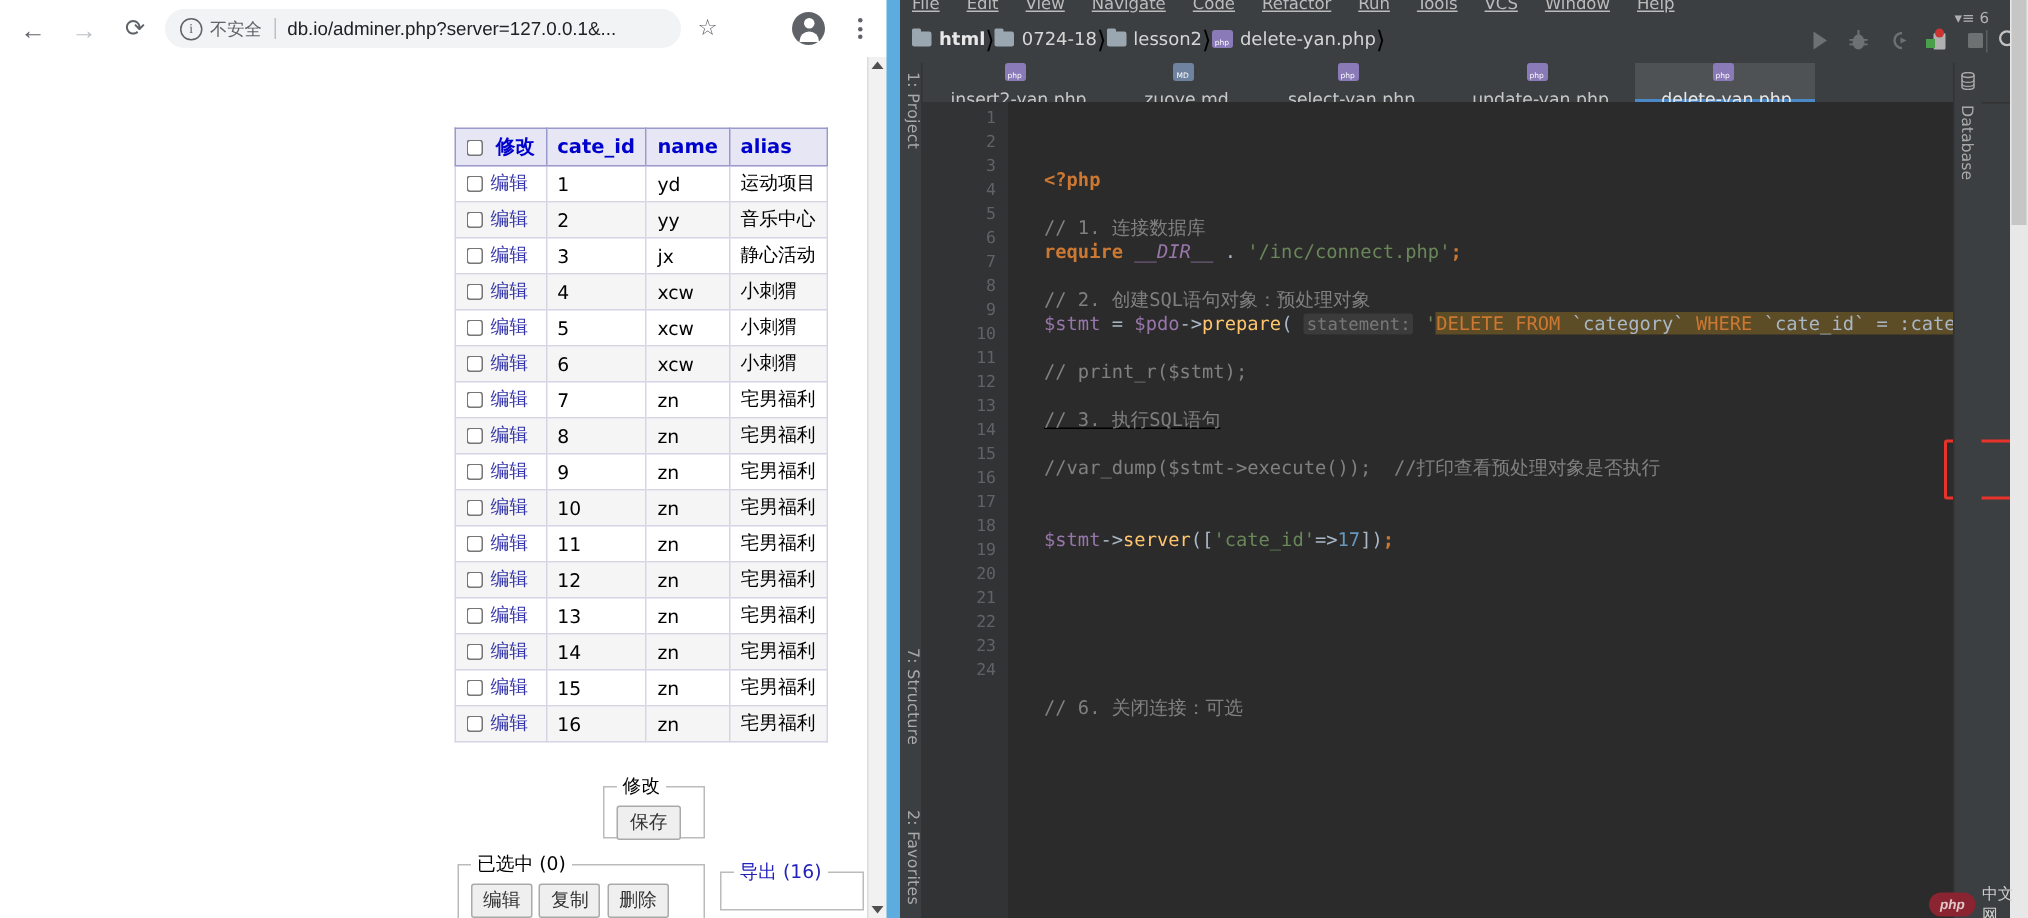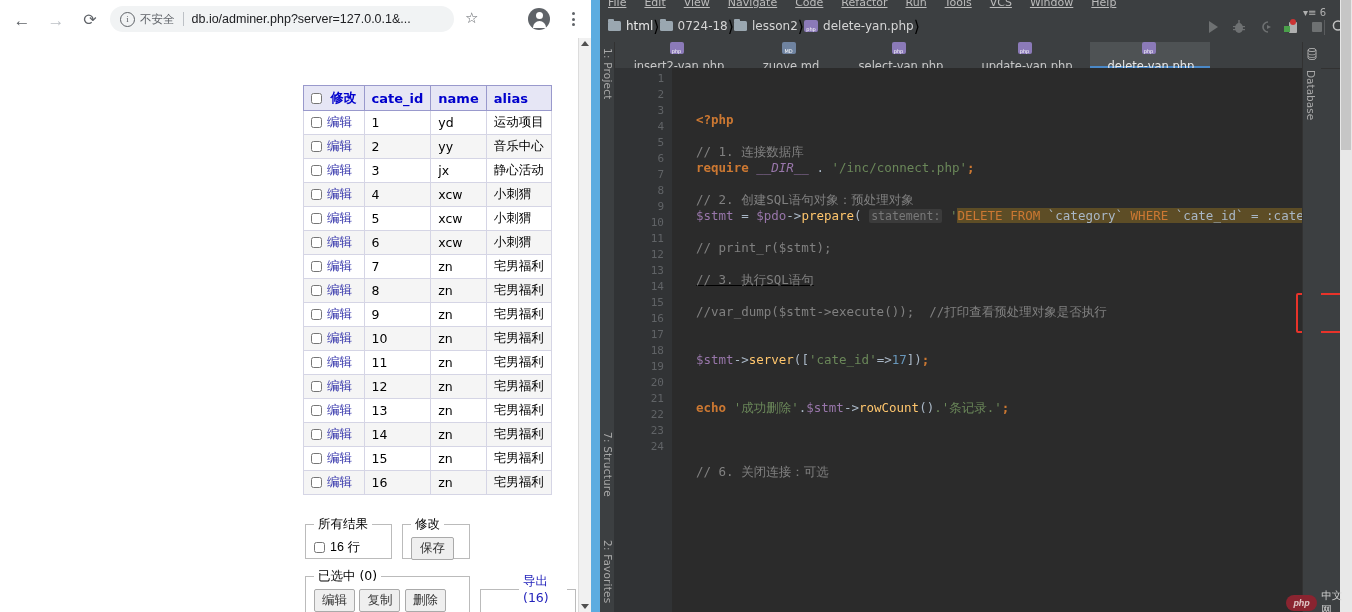--- a/index.html
+++ b/index.html
@@ -54,21 +54,21 @@
   .row-cb{width:11px;height:11px;vertical-align:middle;margin:0 5px 0 0;accent-color:#888;}
   .th-cb{width:11px;height:11px;vertical-align:middle;margin:0 4px 0 0;}
 
   
   .fs{position:absolute;border:1px solid #bbb;padding:4px 8px 6px;box-sizing:border-box;}
   .fs > legend{font-size:12.5px;color:#000;padding:0 4px;font-family:"DejaVu Sans","Liberation Sans",sans-serif;}
   #fs-all{left:303px;top:478px;width:87px;height:43px;}
   #fs-mod{left:400px;top:478px;width:68px;height:43px;}
   #fs-sel{left:303px;top:530px;width:165px;height:52px;}
   #fs-exp{left:478px;top:535px;width:96px;height:34px;}
-  #fs-exp > legend{color:#2222bb;margin-left:30px;}
+  #fs-exp > legend{color:#2222bb;}
   .btn{font-size:12.5px;font-family:"DejaVu Sans","Liberation Sans",sans-serif;background:#efefef;
        border:1px solid #aaa;border-radius:2px;padding:2px 7px;color:#333;cursor:pointer;}
   #save-btn{padding:2px 8px;}
   .rowcount{font-size:12.5px;color:#000;white-space:nowrap;}
 
   
   #ide{position:absolute;left:600px;top:0;width:752px;height:612px;background:#3c3f41;overflow:hidden;
        font-family:"DejaVu Sans","Liberation Sans",sans-serif;}
   #menubar{position:absolute;left:0;top:-6px;width:752px;height:16px;background:#3c3f41;
            display:flex;align-items:center;padding-left:8px;gap:18px;}
@@ -78,21 +78,21 @@
   #breadcrumb{position:absolute;left:8px;top:0;height:32px;display:flex;align-items:center;gap:0;}
   .crumb{display:flex;align-items:center;font-size:12px;color:#d6d6d6;cursor:pointer;}
   .folder-ic{width:13px;height:10px;margin-right:5px;background:#9aa7b0;border-radius:1.5px;position:relative;flex:0 0 auto;}
   .folder-ic:before{content:"";position:absolute;left:0;top:-2.5px;width:6px;height:3px;background:#9aa7b0;border-radius:1px 1px 0 0;}
   .php-ic{width:14px;height:12px;margin-right:5px;background:#8b7ab8;border-radius:2px;position:relative;flex:0 0 auto;
           display:flex;align-items:flex-end;justify-content:center;}
   .php-ic:after{content:"php";font-size:5px;color:#fff;line-height:6px;font-family:"DejaVu Sans",sans-serif;}
   .md-ic{width:14px;height:12px;margin-right:5px;background:#6f83a0;border-radius:2px;position:relative;flex:0 0 auto;
           display:flex;align-items:flex-end;justify-content:center;}
   .md-ic:after{content:"MD";font-size:5px;color:#fff;line-height:6px;}
-  #crumb-first{font-weight:normal;color:#e8e8e8;}
+  #crumb-first{font-weight:bold;color:#e8e8e8;}
   #add-config-box{position:absolute;left:428px;top:5px;width:160px;height:22px;border:1px solid #5e6060;background:#45494a;
                   display:flex;align-items:center;justify-content:center;font-size:11.5px;color:#d6d6d6;cursor:pointer;border-radius:2px;}
   .tb-ic{position:absolute;top:8px;width:18px;height:18px;cursor:pointer;}
   #run-ic{left:604px;}
   #run-ic .tri{position:absolute;left:5px;top:3px;width:0;height:0;border-top:6px solid transparent;
                border-bottom:6px solid transparent;border-left:9px solid #6e7172;}
   #debug-ic{left:630px;}
   #cov-ic{left:656px;}
   #profile-ic{left:682px;}
   #stop-ic{left:708px;}
@@ -294,26 +294,20 @@
             </tr>
             <tr class="alt">
               <td class="edit-cell"><input type="checkbox" class="row-cb" style=""><a>编辑</a></td>
               <td>16</td>
               <td>zn</td>
               <td>宅男福利</td>
             </tr>
           </tbody>
       </table>
 
-      <fieldset class="fs" id="fs-all">
-        <legend>所有结果</legend>
-        <label class="rowcount">
-          <input type="checkbox" class="row-cb" style=""><span>16 行</span>
-        </label>
-      </fieldset>
 
       <fieldset class="fs" id="fs-mod">
         <legend>修改</legend>
         <button class="btn" id="save-btn">保存</button>
       </fieldset>
 
       <fieldset class="fs" id="fs-sel">
         <legend>已选中 (0)</legend>
         <button class="btn">编辑</button>
         <button class="btn">复制</button>
@@ -477,21 +471,20 @@
       <div id="code">
         <div class="cl" style="top:4px;"><span class="kw">&lt;?php</span></div>
         <div class="cl" style="top:36px;"><span class="cmt">// 1. 连接数据库</span></div>
         <div class="cl" style="top:52px;"><span class="kw">require</span> <span class="const">__DIR__</span> <span class="pl">. </span><span class="str">'/inc/connect.php'</span><span class="kw">;</span></div>
         <div class="cl" style="top:84px;"><span class="cmt">// 2. 创建SQL语句对象：预处理对象</span></div>
         <div class="cl" style="top:100px;"><span class="var">$stmt</span> <span class="pl">= </span><span class="var">$pdo</span><span class="pl">-&gt;</span><span class="fn">prepare</span><span class="pl">(</span> <span class="hint">statement:</span> <span class="str">'</span><span class="sqlhl"><span class="sql-kw">DELETE FROM</span> <span class="sql-id">`category`</span> <span class="sql-kw">WHERE</span> <span class="sql-id">`cate_id`</span> <span class="pl">= :cate_id</span></span></div>
         <div class="cl" style="top:132px;"><span class="cmt">// print_r($stmt);</span></div>
         <div class="cl" style="top:164px;text-decoration:underline;"><span class="cmt">// 3. 执行SQL语句</span></div>
         <div class="cl" style="top:196px;"><span class="cmt">//var_dump($stmt-&gt;execute());  //打印查看预处理对象是否执行</span></div>
         <div class="cl" style="top:244px;"><span class="var">$stmt</span><span class="pl">-&gt;</span><span class="fn">server</span><span class="pl">([</span><span class="str">'cate_id'</span><span class="pl">=&gt;</span><span class="num">17</span><span class="pl">])</span><span class="kw">;</span></div>
-        <div class="cl" style="top:292px;"><span class="kw">echo</span> <span class="str">'成功删除'</span><span class="pl">.</span><span class="var">$stmt</span><span class="pl">-&gt;</span><span class="fn">rowCount</span><span class="pl">()</span><span class="str">.'条记录.'</span><span class="kw">;</span></div>
         <div class="cl" style="top:356px;"><span class="cmt">// 6. 关闭连接：可选</span></div>
       </div>
       <div id="markers">
         <div class="mk" style="top:4px;"></div>
         <div class="mk" style="top:104px;height:4px;"></div>
       </div>
     </div>
     <div id="red-box" style="left:696px;top:293px;width:243px;height:36px;"></div>
 
     <div id="right-strip">

